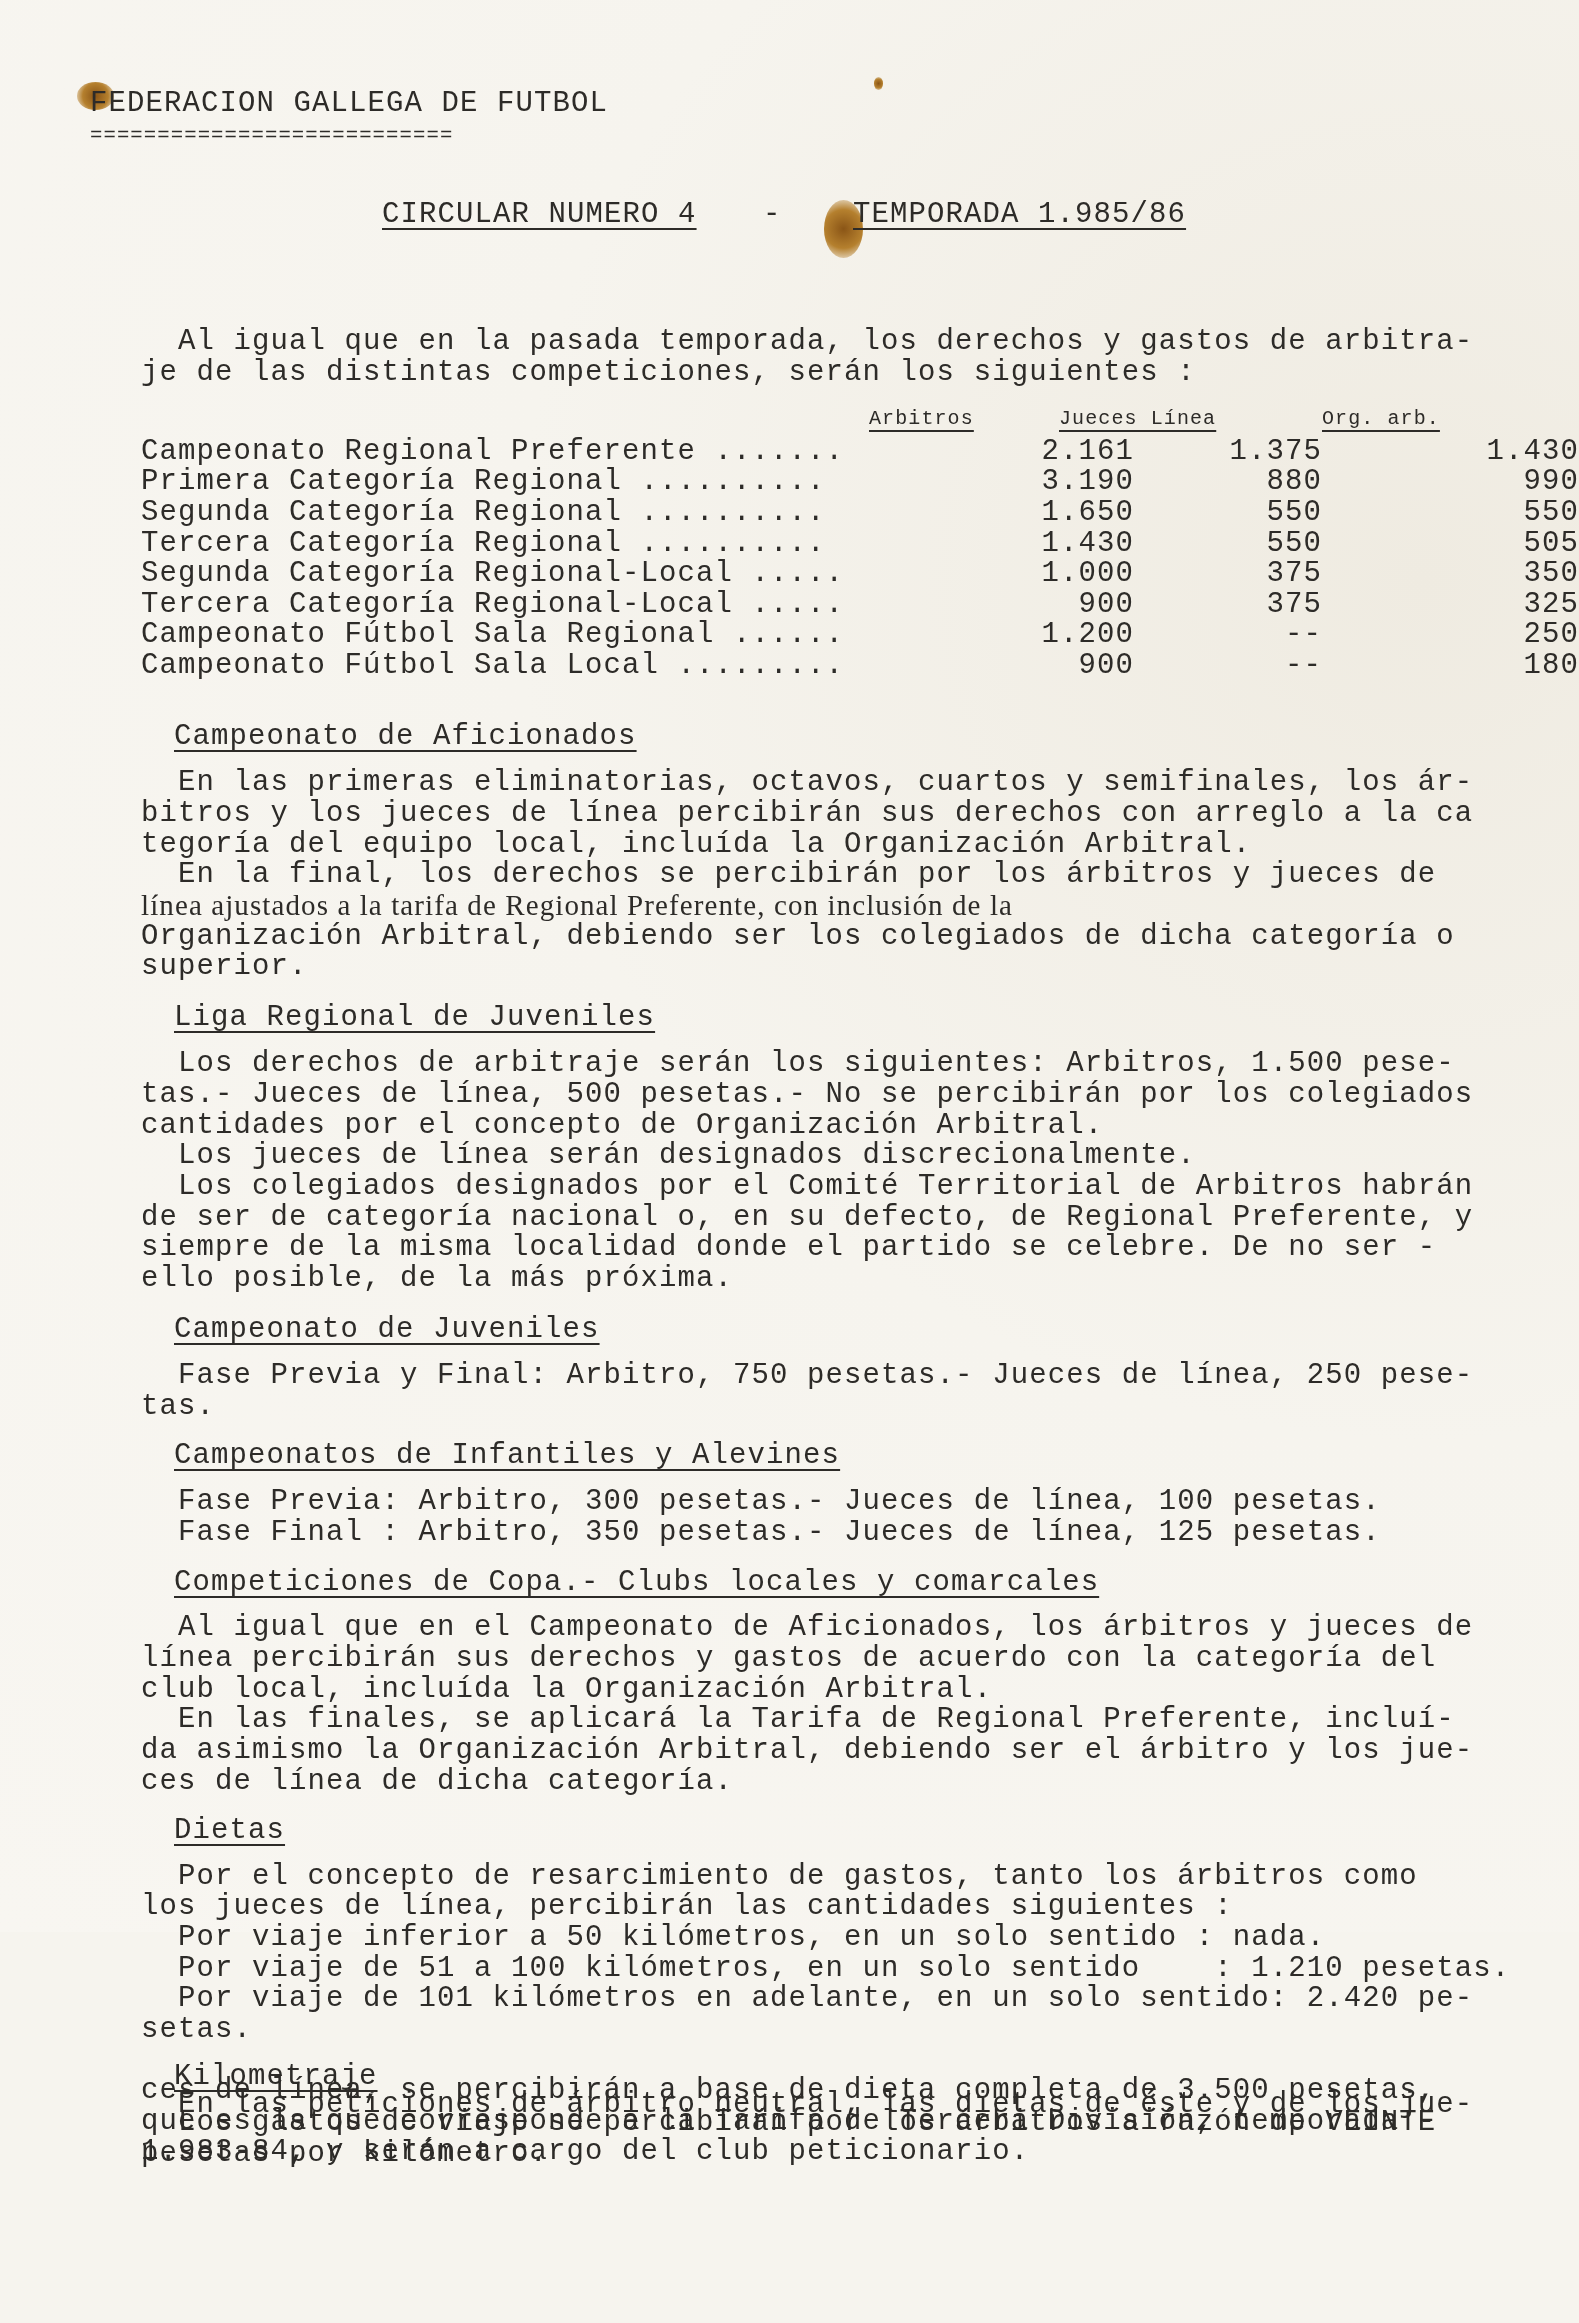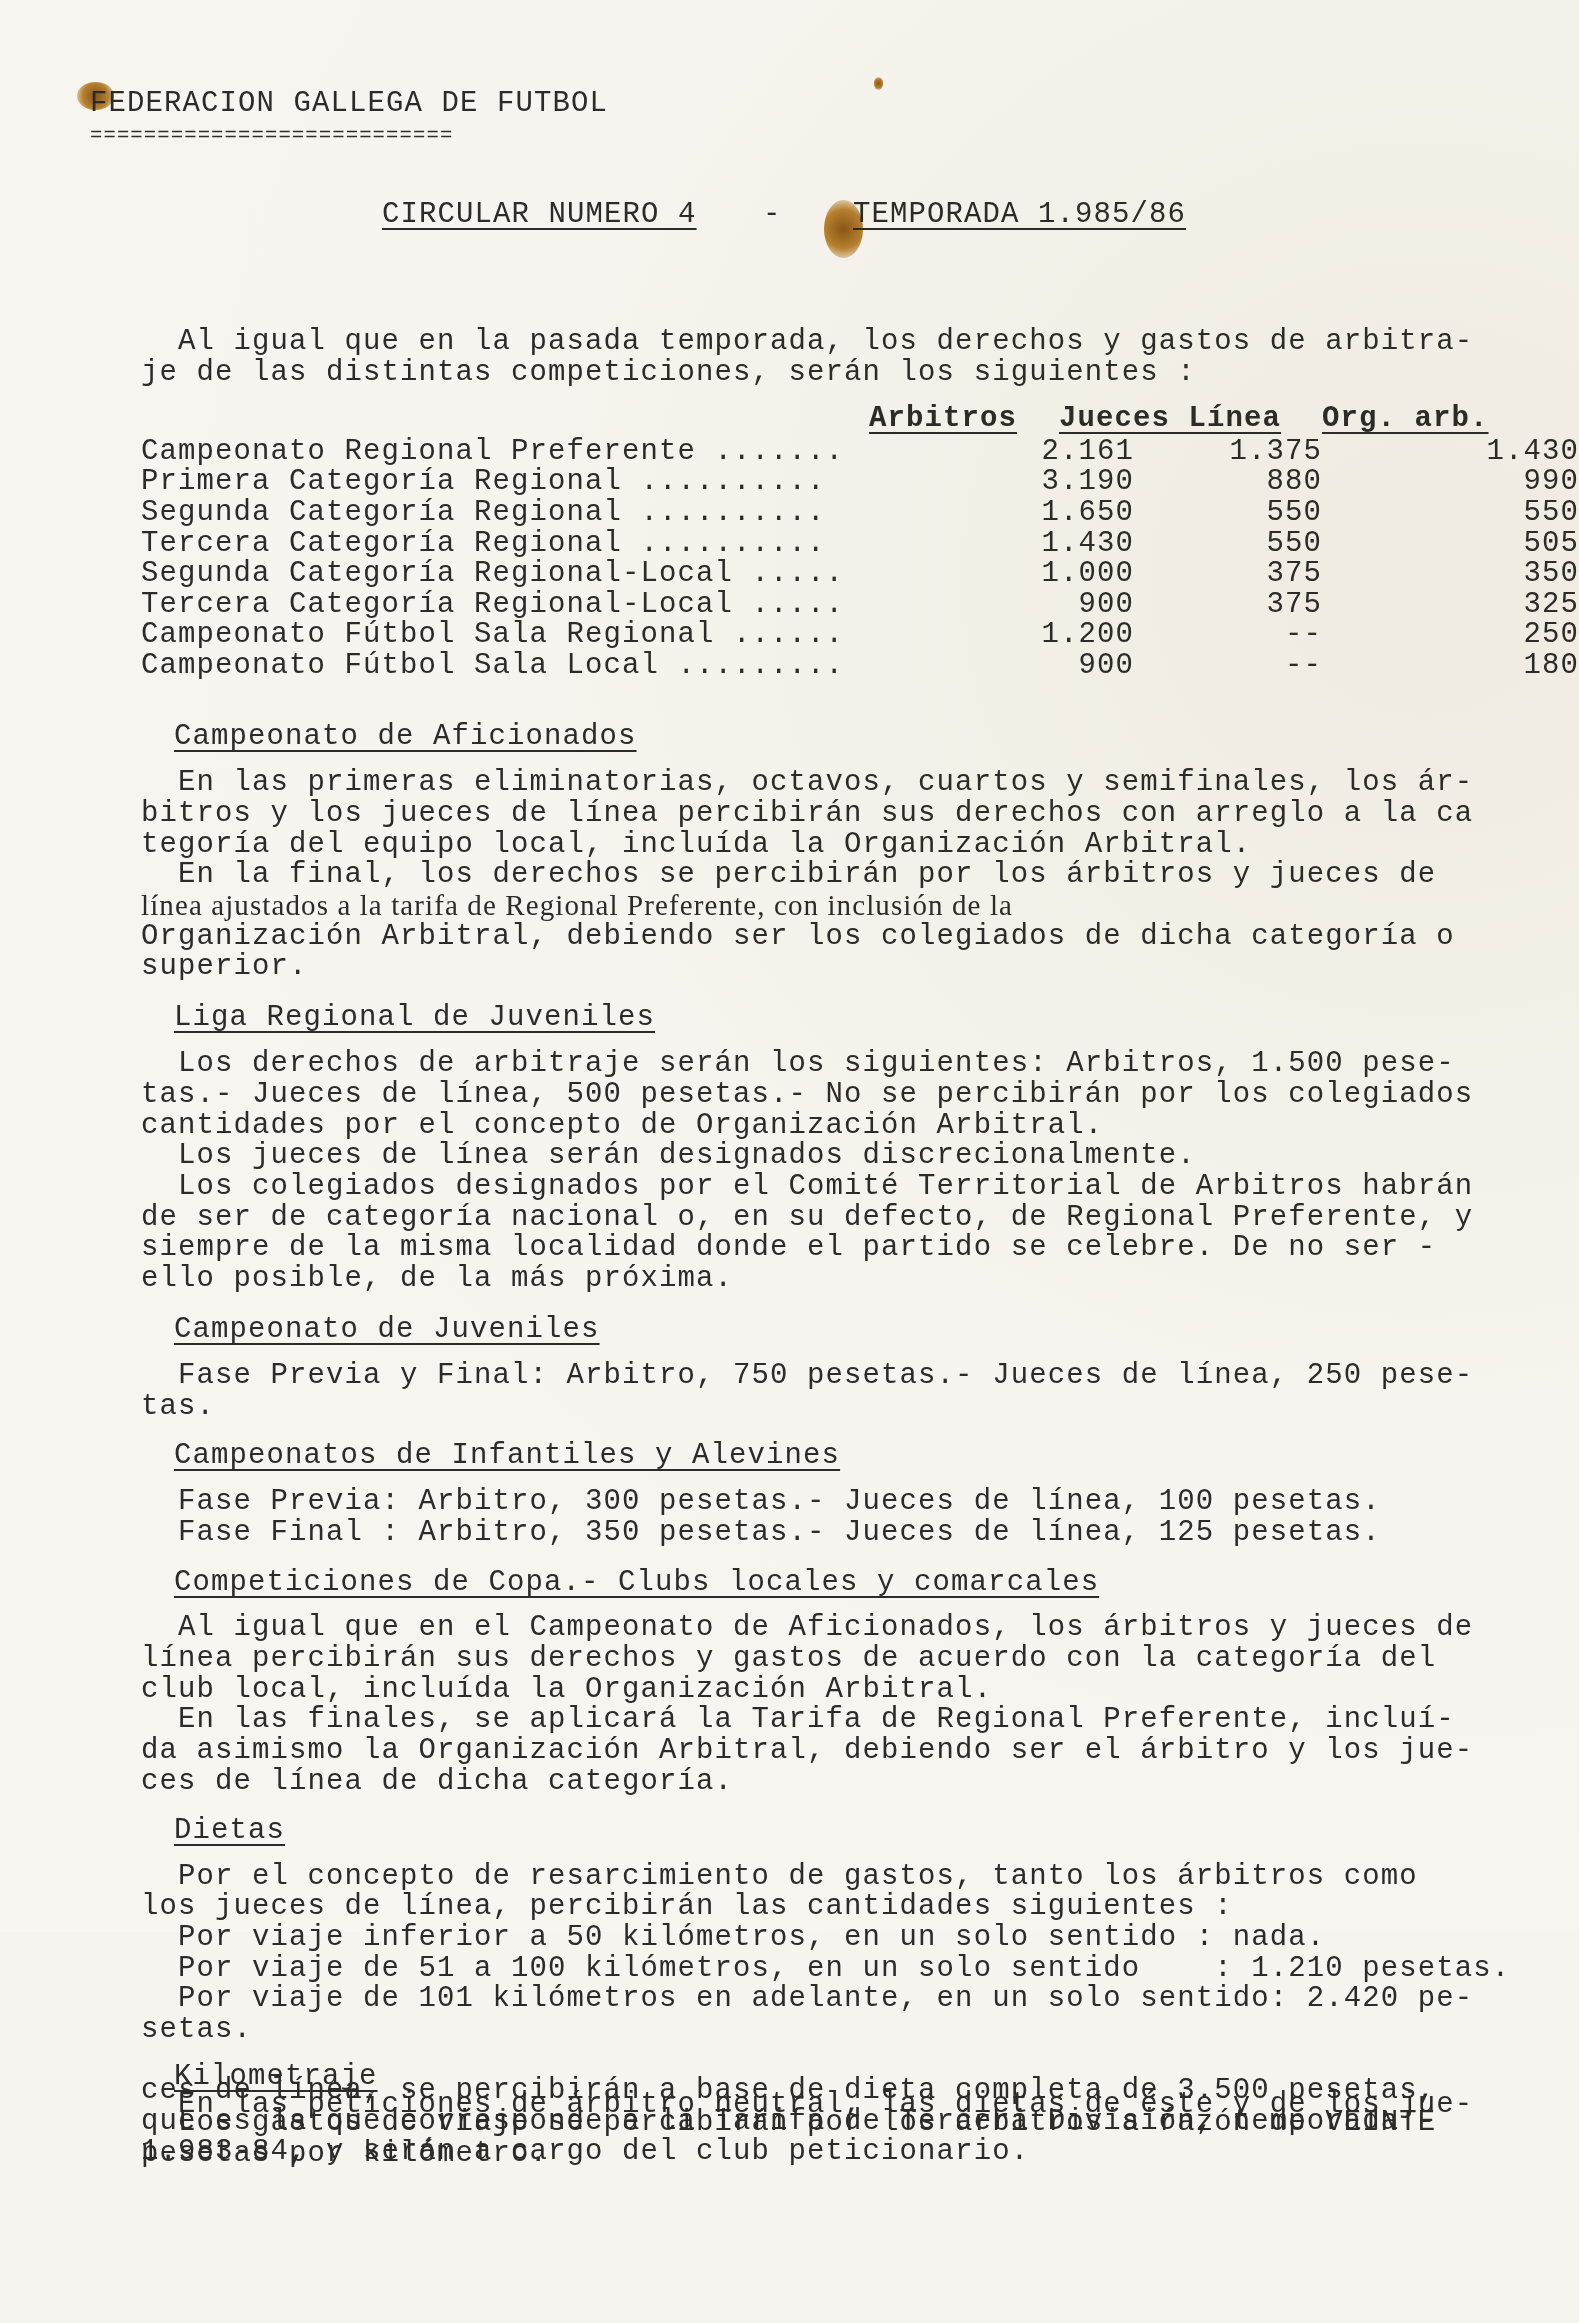--- a/index.html
+++ b/index.html
@@ -26,21 +26,21 @@
     position: absolute; border-radius: 50%;
     background: radial-gradient(circle, #8a5516 0%, #b5802e 55%, rgba(200,150,80,0) 100%);
   }
   
   .tbl-row { position: absolute; left: 141px; font-size: 29px; line-height: 31px; white-space: pre; letter-spacing: 1.1px; }
   .tcell { position: absolute; top: 0; white-space: pre; }
   .cat { left: 0; }
   .c1 { left: 740px; width: 253px; text-align: right; }
   .c2 { left: 937px; width: 244px; text-align: right; }
   .c3 { left: 1171px; width: 267px; text-align: right; }
-  .hdr { position: absolute; top: 403px; font-size: 29px; line-height: 31px; letter-spacing: 1.1px; font-weight: bold; }
+  .hdr { position: absolute; top: 403px; font-size: 20px; line-height: 31px; letter-spacing: 1.1px; }
 </style>
 </head>
 <body>
 
 <div class="page">
 
   <div class="stain" style="left:77px;top:82px;width:37px;height:28px;"></div>
   <div class="stain" style="left:824px;top:200px;width:39px;height:58px;"></div>
   <div class="stain" style="left:874px;top:77px;width:9.4px;height:13px;"></div>
 

